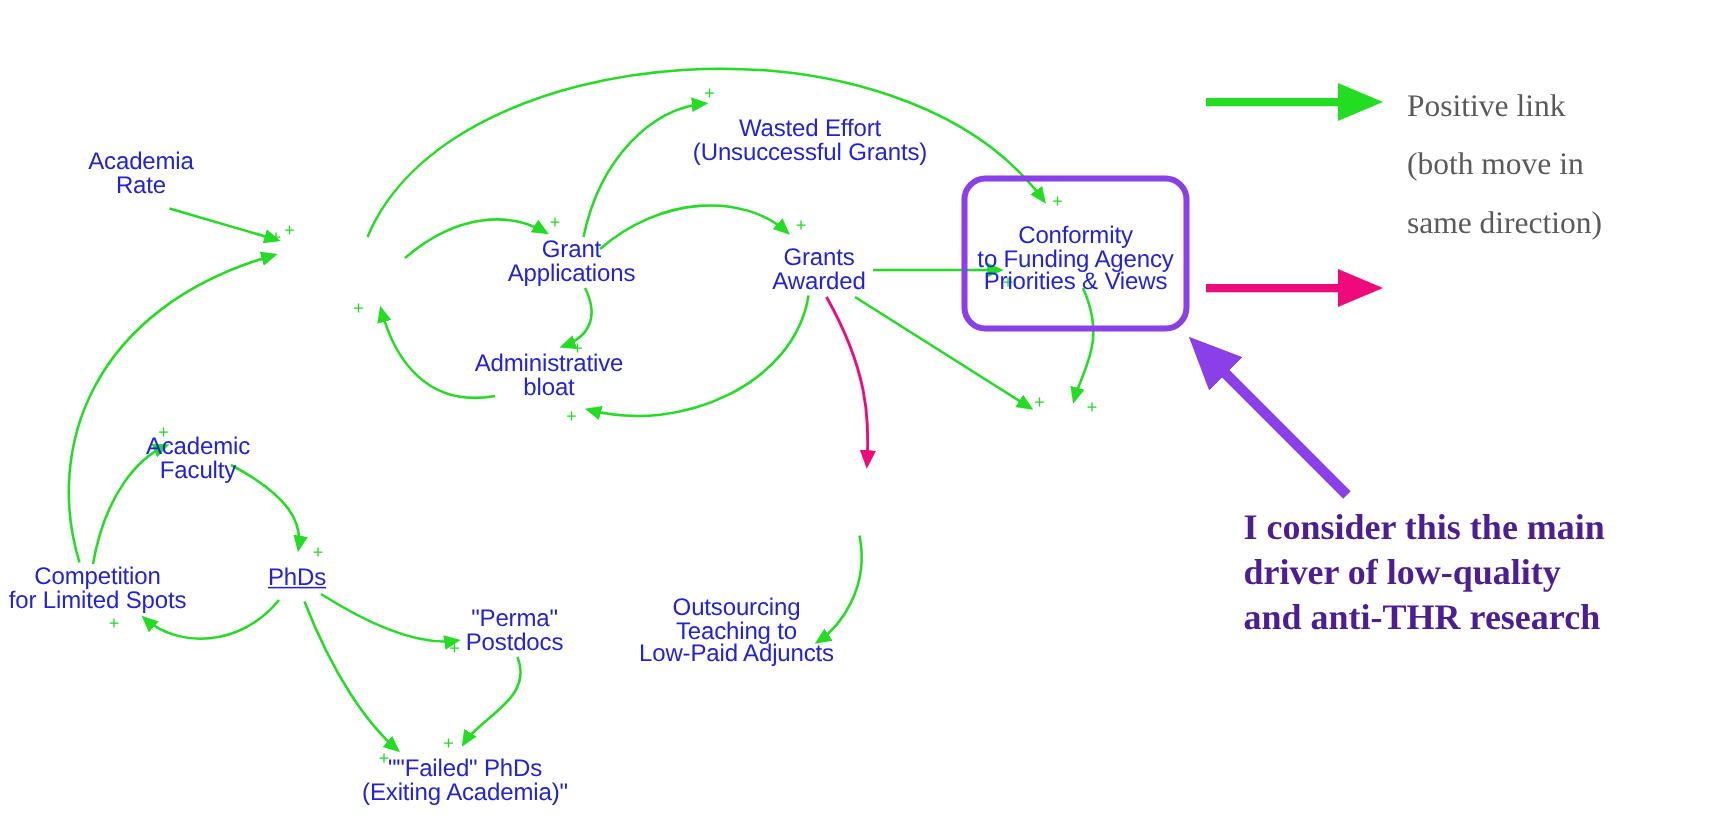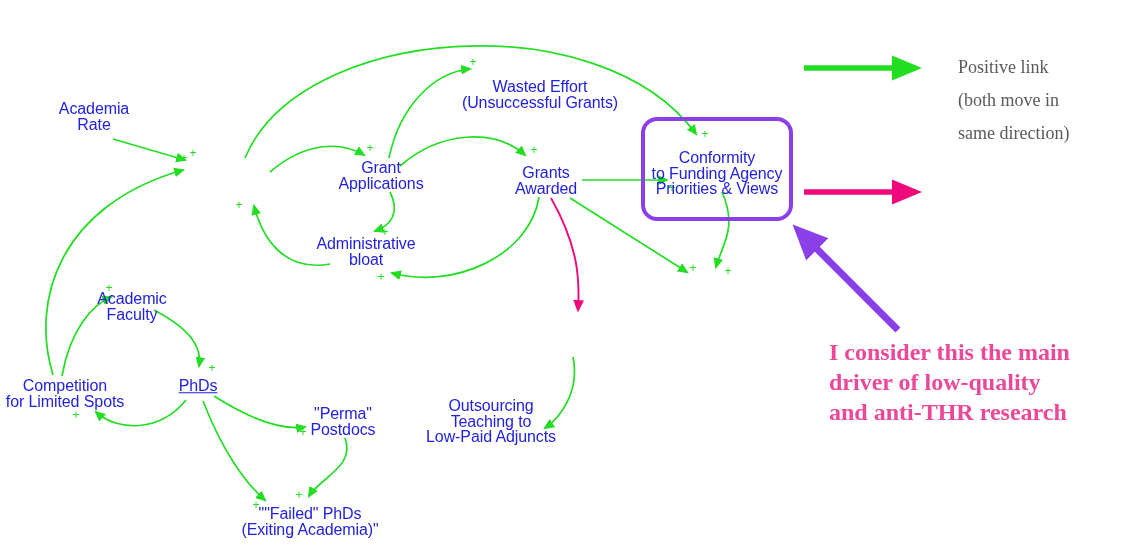--- a/index.html
+++ b/index.html
@@ -37,33 +37,32 @@
   }
   .hl-box {
     position: absolute;
     border: 4px solid #8B3FE8;
     border-radius: 16px;
     box-sizing: border-box;
   }
   .legend-label {
     position: absolute;
     font-family: "Liberation Serif", serif;
-    font-size: 18px;
-    line-height: 33px;
+    font-size: 21px;
+    line-height: 39px;
     color: #5a5a5a;
     white-space: pre;
-    margin-left: 20px;
   }
   .annotation {
     position: absolute;
     font-family: "Liberation Serif", serif;
     font-weight: bold;
     font-size: 24px;
     line-height: 30px;
-    color: #ec4899;
+    color: #4c1d95;
     white-space: pre;
   }
   .sign {
     position: absolute;
     color: #22dd22;
     font-family: "Liberation Sans", sans-serif;
     font-size: 12px;
     line-height: 12px;
     transform: translate(-50%, -50%);
   }

